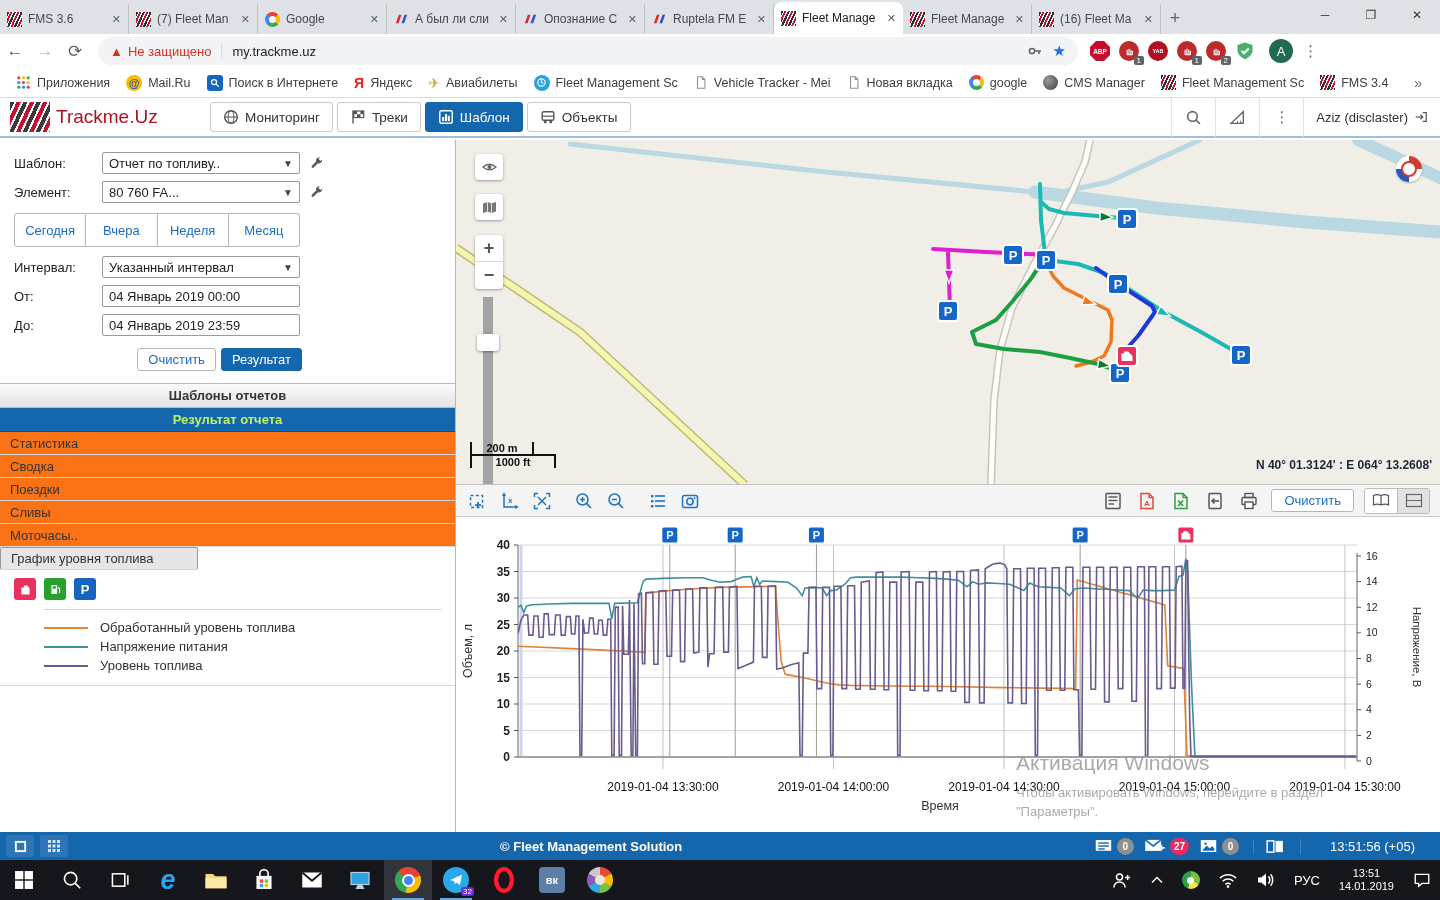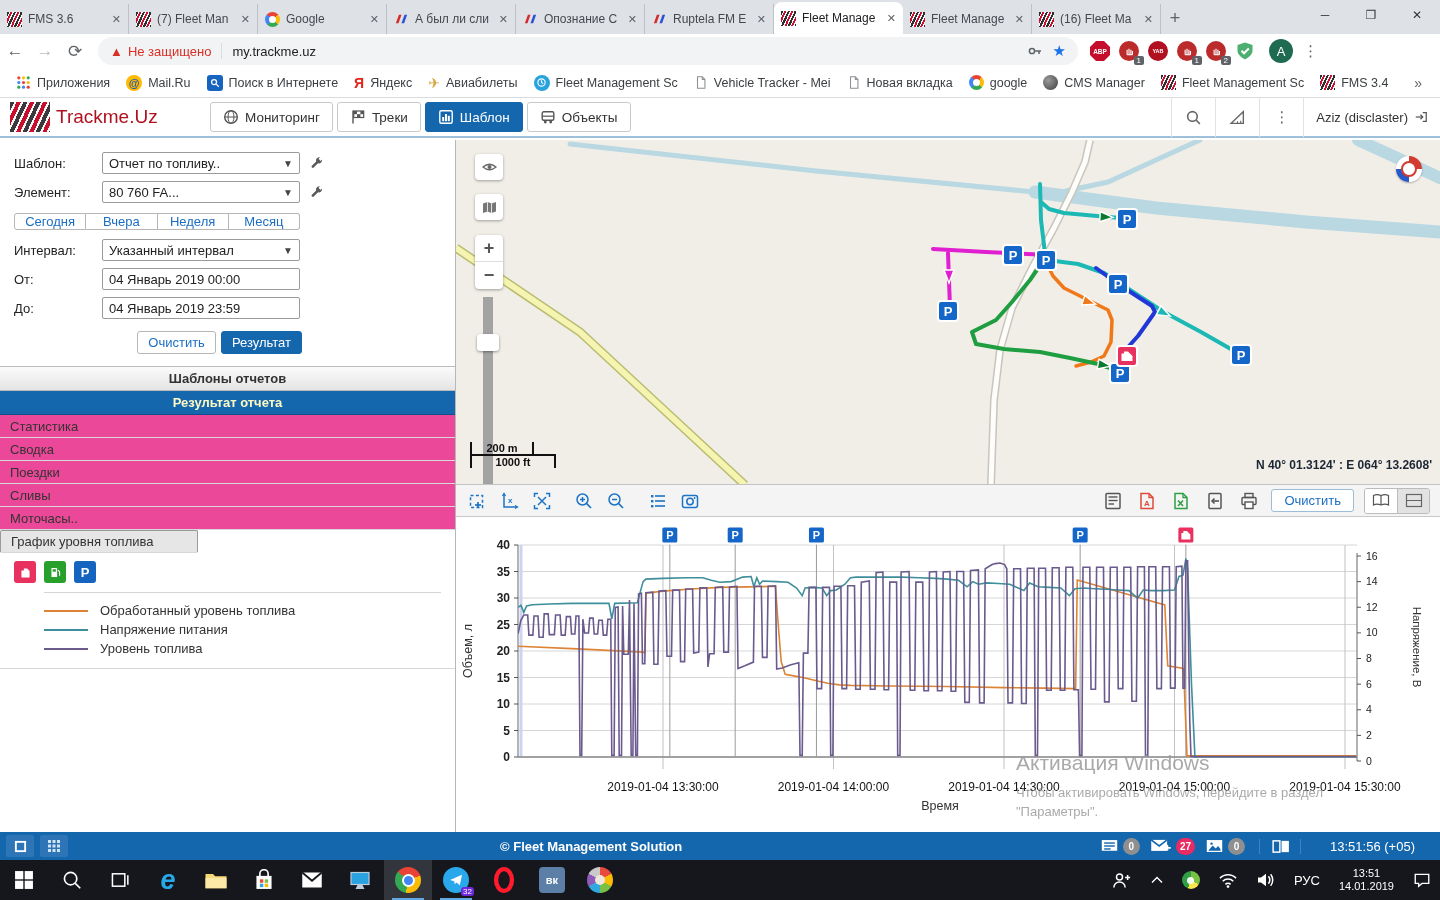--- a/index.html
+++ b/index.html
@@ -45,31 +45,31 @@
 #sidebar{width:456px;border-right:1px solid #b7b7b7;background:#fff;position:relative}
 #content{width:984px;position:relative}
 
 #form{padding:12px 0 0 14px;position:relative}
 .frow{display:flex;align-items:center;margin-bottom:7px;position:relative}
 .flabel{width:88px;font-size:13px;color:#222}
 .sel,.inp{width:198px;height:22px;border:1px solid #9a9a9a;border-radius:2px;background:#fff;display:flex;align-items:center;padding:0 6px;font-size:13px;color:#222}
 .sel .dd{margin-left:auto;color:#444;font-size:10px}
 .wrench{margin-left:8px}
 #quickrow{display:flex;margin:10px 0 9px 0;width:286px}
-.qbtn{flex:1;height:17px;border:1px solid #b6b6b6;border-left:none;background:#fff;color:#1b6ec2;font-size:13px;display:flex;align-items:center;justify-content:center}
+.qbtn{flex:1;height:34px;border:1px solid #b6b6b6;border-left:none;background:#fff;color:#1b6ec2;font-size:13px;display:flex;align-items:center;justify-content:center}
 .qbtn:first-child{border-left:1px solid #b6b6b6;border-radius:3px 0 0 3px}
 .qbtn:last-child{border-radius:0 3px 3px 0}
 #btnrow{display:flex;justify-content:flex-end;gap:5px;width:288px;margin:12px 0 12px 0}
 #clear-btn{height:23px;padding:0 10px;border:1px solid #b6b6b6;border-radius:3px;background:#fff;color:#1b6ec2;font-size:13px;display:flex;align-items:center}
 #run-btn{height:23px;padding:0 10px;border:1px solid #1466ad;border-radius:3px;background:#1466ad;color:#fff;font-size:13px;display:flex;align-items:center}
 
 #rlist{border-top:1px solid #bbb}
 .lhead{height:24px;display:flex;align-items:center;justify-content:center;font-weight:700;font-size:13px;color:#333;background:linear-gradient(#fbfbfb,#e4e4e4);border-bottom:1px solid #bbb}
-.lhead.blue{background:#1466ad;color:#fef9c3;border-bottom:1px solid #0e4f87}
-.litem{height:23px;display:flex;align-items:center;padding-left:10px;font-size:13px;color:#333;border-bottom:1px solid #d8d8d8;background:#ec4899}
+.lhead.blue{background:#1466ad;color:#bef264;border-bottom:1px solid #0e4f87}
+.litem{height:23px;display:flex;align-items:center;padding-left:10px;font-size:13px;color:#333;border-bottom:1px solid #d8d8d8;background:#f97316}
 .litem.sel{background:#e6e6e6}
 #legendpanel{border-bottom:1px solid #d8d8d8;padding:8px 0 10px 14px}
 #iconrow{display:flex;gap:8px;margin-bottom:9px}
 .mic{width:22px;height:22px;border-radius:3px;display:flex;align-items:center;justify-content:center;color:#fff;font-weight:700;font-size:13px}
 #legdivider{height:1px;background:#d5d5d5;margin:0 14px 8px 30px}
 .legrow{display:flex;align-items:center;gap:12px;height:19px;padding-left:30px}
 .legline{width:44px;height:2px}
 .leglabel{font-size:13px;color:#333}
 
 #map{position:relative;width:984px;height:345px;background:#f1eee8;overflow:hidden;border-bottom:1px solid #c3c3c3}
@@ -96,21 +96,21 @@
 #watermark{position:absolute;left:560px;top:234px;color:#9b9b9b;opacity:.85;pointer-events:none}
 #wm1{font-size:21px}
 #wm2{font-size:13px;margin-top:10px}
 #wm3{font-size:13px;margin-top:4px}
 
 #statusbar{position:absolute;left:0;top:832px;width:1440px;height:28px;background:#1466ad;display:flex;align-items:center;color:#fff}
 .sbtile{width:28px;height:22px;background:#2d75b6;border-radius:2px;margin-left:6px;display:flex;align-items:center;justify-content:center}
 #sb-copy{position:absolute;left:500px;font-weight:700;font-size:13px}
 #sb-right{margin-left:auto;display:flex;align-items:center;gap:10px;padding-right:10px}
 .sbbadge{min-width:17px;height:17px;border-radius:9px;font-size:10px;font-weight:700;display:flex;align-items:center;justify-content:center;padding:0 4px;color:#fff}
-#sb-time{border-left:1px solid #3c84c2;padding-left:14px;font-size:13px;min-width:130px;text-align:center}
+#sb-time{border-left:1px solid #3c84c2;padding-left:14px;margin-left:6px;font-size:13px;min-width:130px;text-align:center}
 
 #taskbar{position:absolute;left:0;top:860px;width:1440px;height:40px;background:#15171d;display:flex;align-items:center}
 .tbcell{width:48px;height:40px;display:flex;align-items:center;justify-content:center;position:relative}
 .tbcell.hl{background:#32353c}
 .tbcell.line::after{content:"";position:absolute;left:8px;right:8px;bottom:0;height:2px;background:#63a8e0}
 .appbadge{position:absolute;right:6px;bottom:4px;background:#6d28d9;color:#fff;font-size:8px;border-radius:3px;padding:0 2px}
 #tray{margin-left:auto;display:flex;align-items:center;height:40px}
 .trayic{height:40px;display:flex;align-items:center;justify-content:center;padding:0 9px;color:#fff}
 #lang{color:#fff;font-size:13px}
 #clockblock{color:#fff;font-size:11px;text-align:center;line-height:13px;padding:0 10px}

